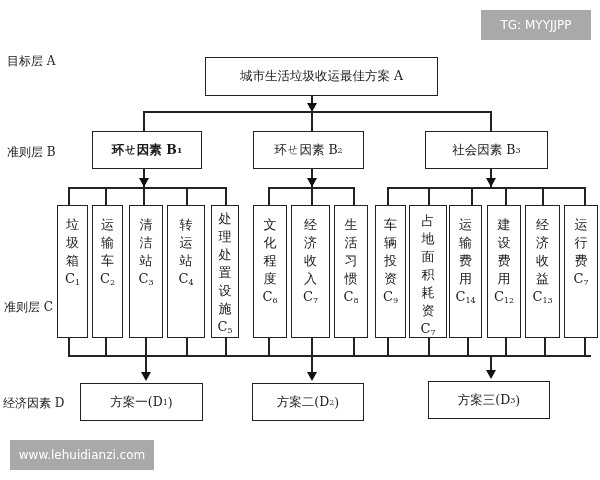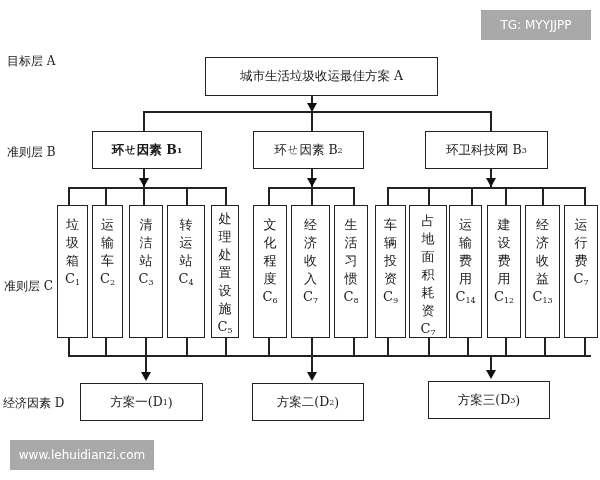--- a/index.html
+++ b/index.html
@@ -48,21 +48,21 @@
   .wm-red .t2 { font-size:11px; }
 </style>
 </head>
 <body>
 
 <div class="wm-gray" style="left:481px;top:10px;width:110px;height:30px;">TG: MYYJJPP</div>
 <div class="wm-gray" style="left:10px;top:440px;width:144px;height:30px;">www.lehuidianzi.com</div>
 
 <div class="layer-label" style="left:7px;top:53px;">目标层 A</div>
 <div class="layer-label" style="left:7px;top:144px;">准则层 B</div>
-<div class="layer-label" style="left:4px;top:278px;">准则层 C</div>
+<div class="layer-label" style="left:4px;top:299px;">准则层 C</div>
 <div class="layer-label" style="left:3px;top:395px;">经济因素 D</div>
 
 <div class="box" style="left:205px;top:57px;width:233px;height:39px;">
   <span>城市生活垃圾收运最佳方案 A</span>
 </div>
 
 <div class="line" style="left:311px;top:96px;width:1.5px;height:16px;"></div>
 <div class="arrow" style="left:307px;top:103px;"></div>
 <div class="line" style="left:143px;top:111px;width:348px;height:1.5px;"></div>
 <div class="line" style="left:143px;top:111px;width:1.5px;height:20px;"></div>
@@ -71,21 +71,21 @@
 
 <div class="box" style="left:92px;top:131px;width:110px;height:38px;font-weight:bold;">
   <span>环ㄝ因素 B</span>
     <sub>1</sub>
 </div>
 <div class="box" style="left:253px;top:131px;width:111px;height:38px;">
   <span>环ㄝ因素 B</span>
     <sub>2</sub>
 </div>
 <div class="box" style="left:425px;top:131px;width:123px;height:38px;">
-  <span>环卫科技网 B</span>
+  <span>社会因素 B</span>
     <sub>3</sub>
 </div>
 
 <div class="line" style="left:143px;top:169px;width:1.5px;height:18px;"></div>
 <div class="arrow" style="left:139px;top:178px;"></div>
 <div class="line" style="left:311px;top:169px;width:1.5px;height:18px;"></div>
 <div class="arrow" style="left:307px;top:178px;"></div>
 <div class="line" style="left:490px;top:169px;width:1.5px;height:18px;"></div>
 <div class="arrow" style="left:486px;top:178px;"></div>
 

